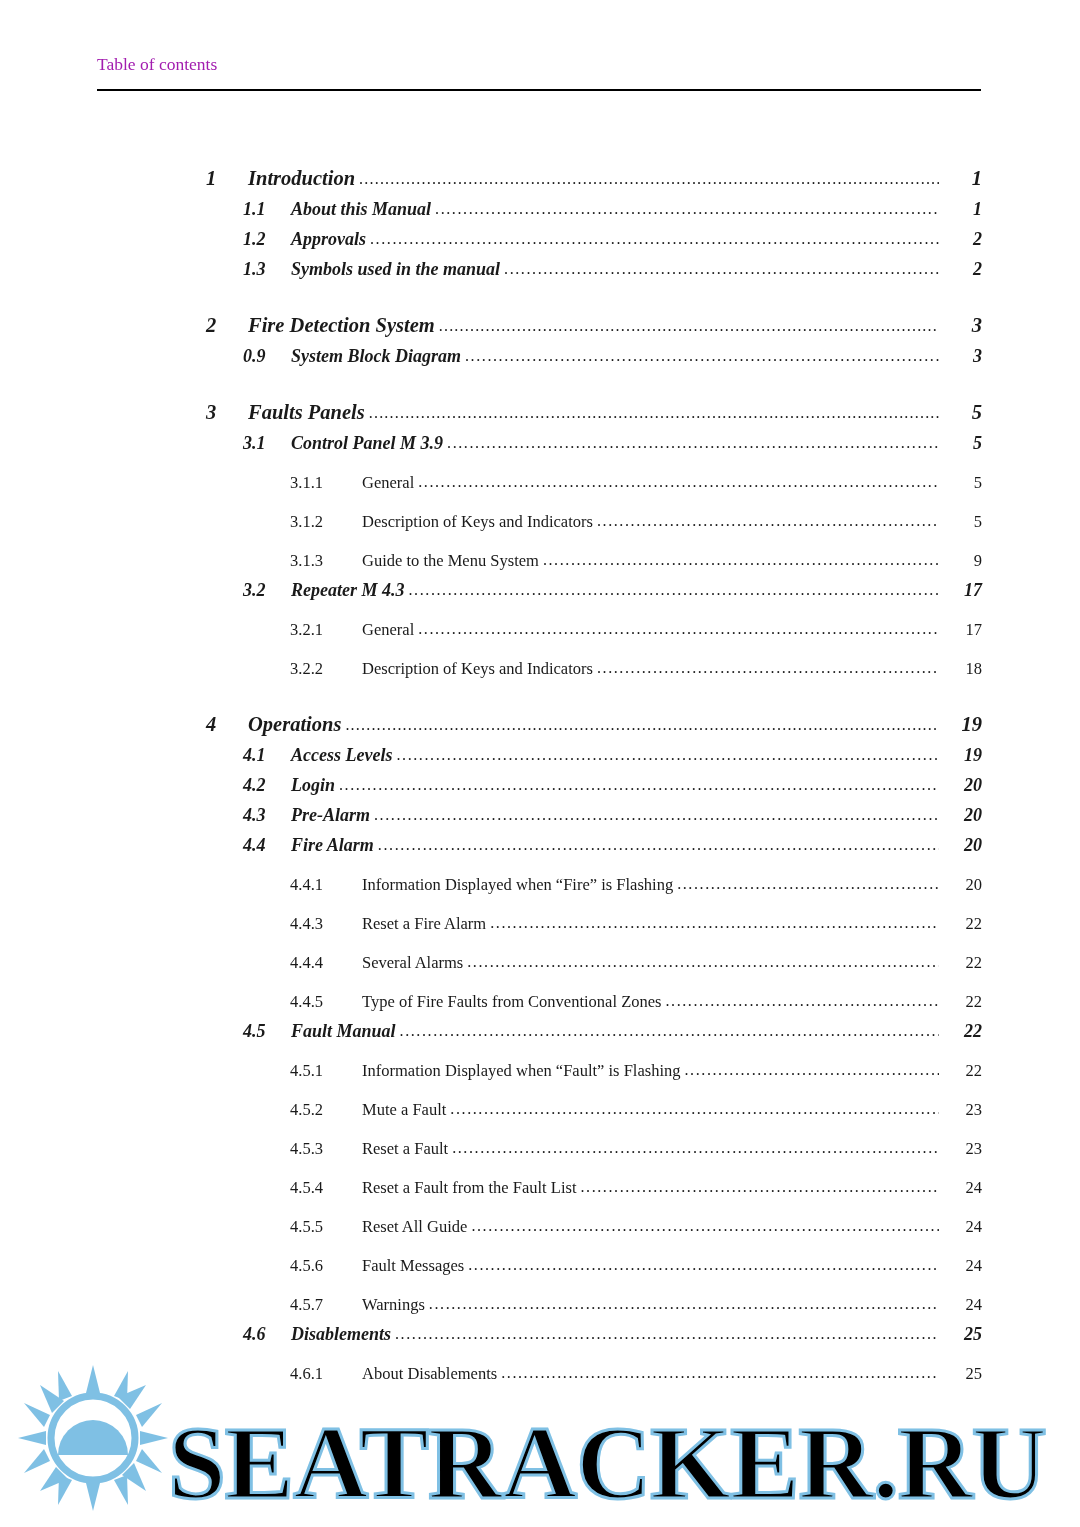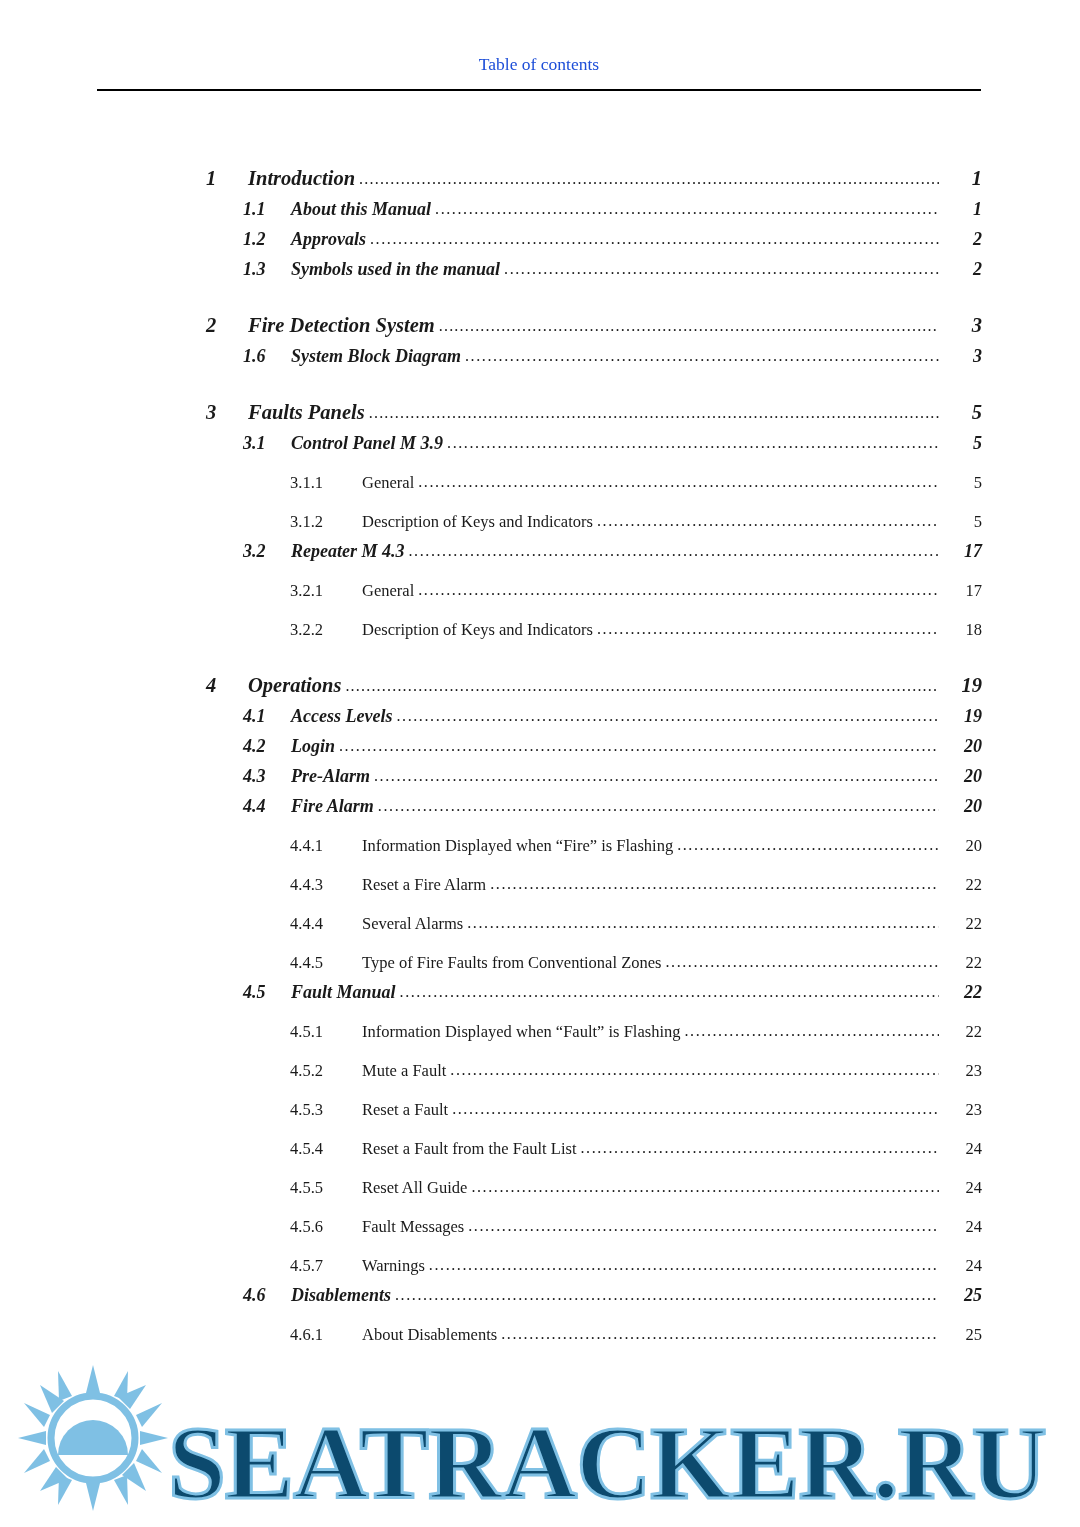--- a/index.html
+++ b/index.html
@@ -20,23 +20,23 @@
     width: 1080px;
     height: 1527px;
     box-sizing: border-box;
   }
   
   .header {
     position: absolute;
     top: 54px;
     left: 97px;
     width: 884px;
-    text-align: center;
+    text-align: left;
     font-size: 17.5px;
-    color: #1d4ed8;
+    color: #a21caf;
     font-family: "Liberation Serif", serif;
   }
   .header-rule {
     position: absolute;
     top: 89px;
     left: 97px;
     width: 884px;
     height: 2px;
     background: #000;
   }
@@ -151,21 +151,21 @@
     pointer-events: none;
   }
   .wm-text {
     position: absolute;
     left: 168px;
     bottom: 12px;
     font-family: "Liberation Serif", serif;
     font-weight: bold;
     font-size: 104px;
     letter-spacing: -1px;
-    color: #0c4a6e;
+    color: #000000;
     -webkit-text-stroke: 3px #7fc0e4;
     line-height: 1;
     white-space: nowrap;
   }
   .wm-sun {
     position: absolute;
     left: 14px;
     bottom: 14px;
     width: 158px;
     height: 150px;
@@ -204,21 +204,21 @@
         <span class="leader"></span>
         <span class="page-no">2</span>
       </div>
       <div class="toc-row lvl1 gap-big">
         <span class="num">2</span>
         <span class="title">Fire Detection System</span>
         <span class="leader"></span>
         <span class="page-no">3</span>
       </div>
       <div class="toc-row lvl2">
-        <span class="num">1.6</span>
+        <span class="num">0.9</span>
         <span class="title">System Block Diagram</span>
         <span class="leader"></span>
         <span class="page-no">3</span>
       </div>
       <div class="toc-row lvl1 gap-big">
         <span class="num">3</span>
         <span class="title">Faults Panels</span>
         <span class="leader"></span>
         <span class="page-no">5</span>
       </div>
@@ -232,20 +232,26 @@
         <span class="num">3.1.1</span>
         <span class="title">General</span>
         <span class="leader"></span>
         <span class="page-no">5</span>
       </div>
       <div class="toc-row lvl3">
         <span class="num">3.1.2</span>
         <span class="title">Description of Keys and Indicators</span>
         <span class="leader"></span>
         <span class="page-no">5</span>
+      </div>
+      <div class="toc-row lvl3">
+        <span class="num">3.1.3</span>
+        <span class="title">Guide to the Menu System</span>
+        <span class="leader"></span>
+        <span class="page-no">9</span>
       </div>
       <div class="toc-row lvl2">
         <span class="num">3.2</span>
         <span class="title">Repeater M 4.3</span>
         <span class="leader"></span>
         <span class="page-no">17</span>
       </div>
       <div class="toc-row lvl3">
         <span class="num">3.2.1</span>
         <span class="title">General</span>

